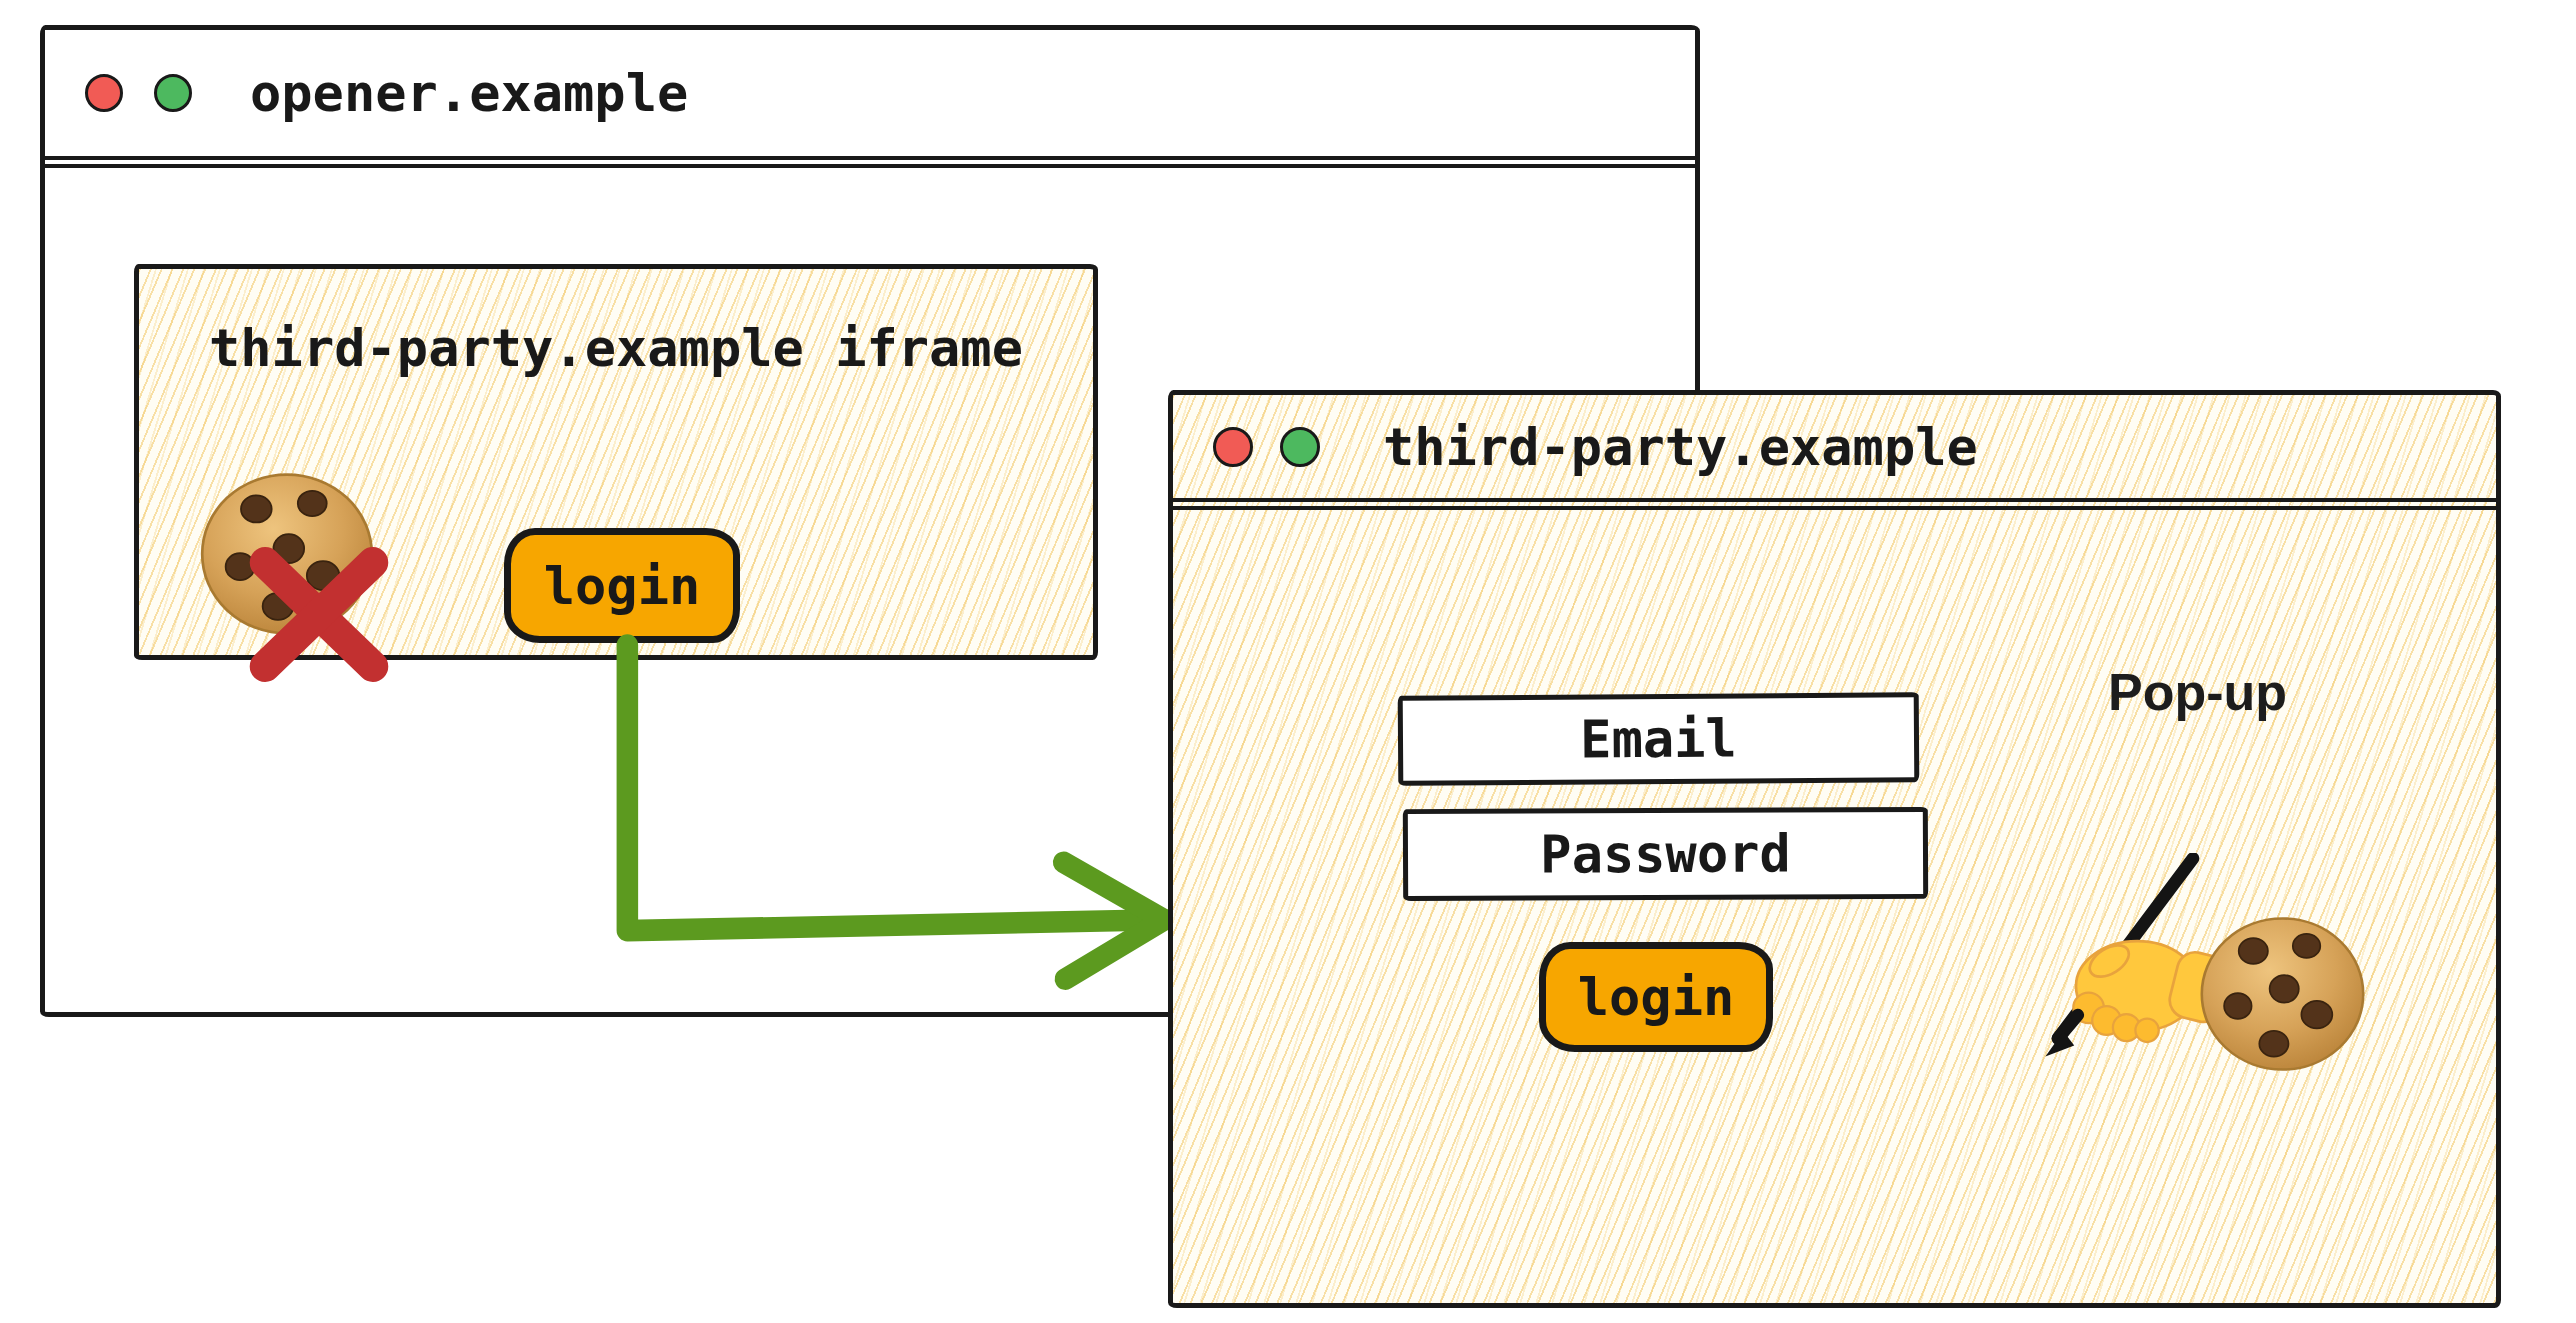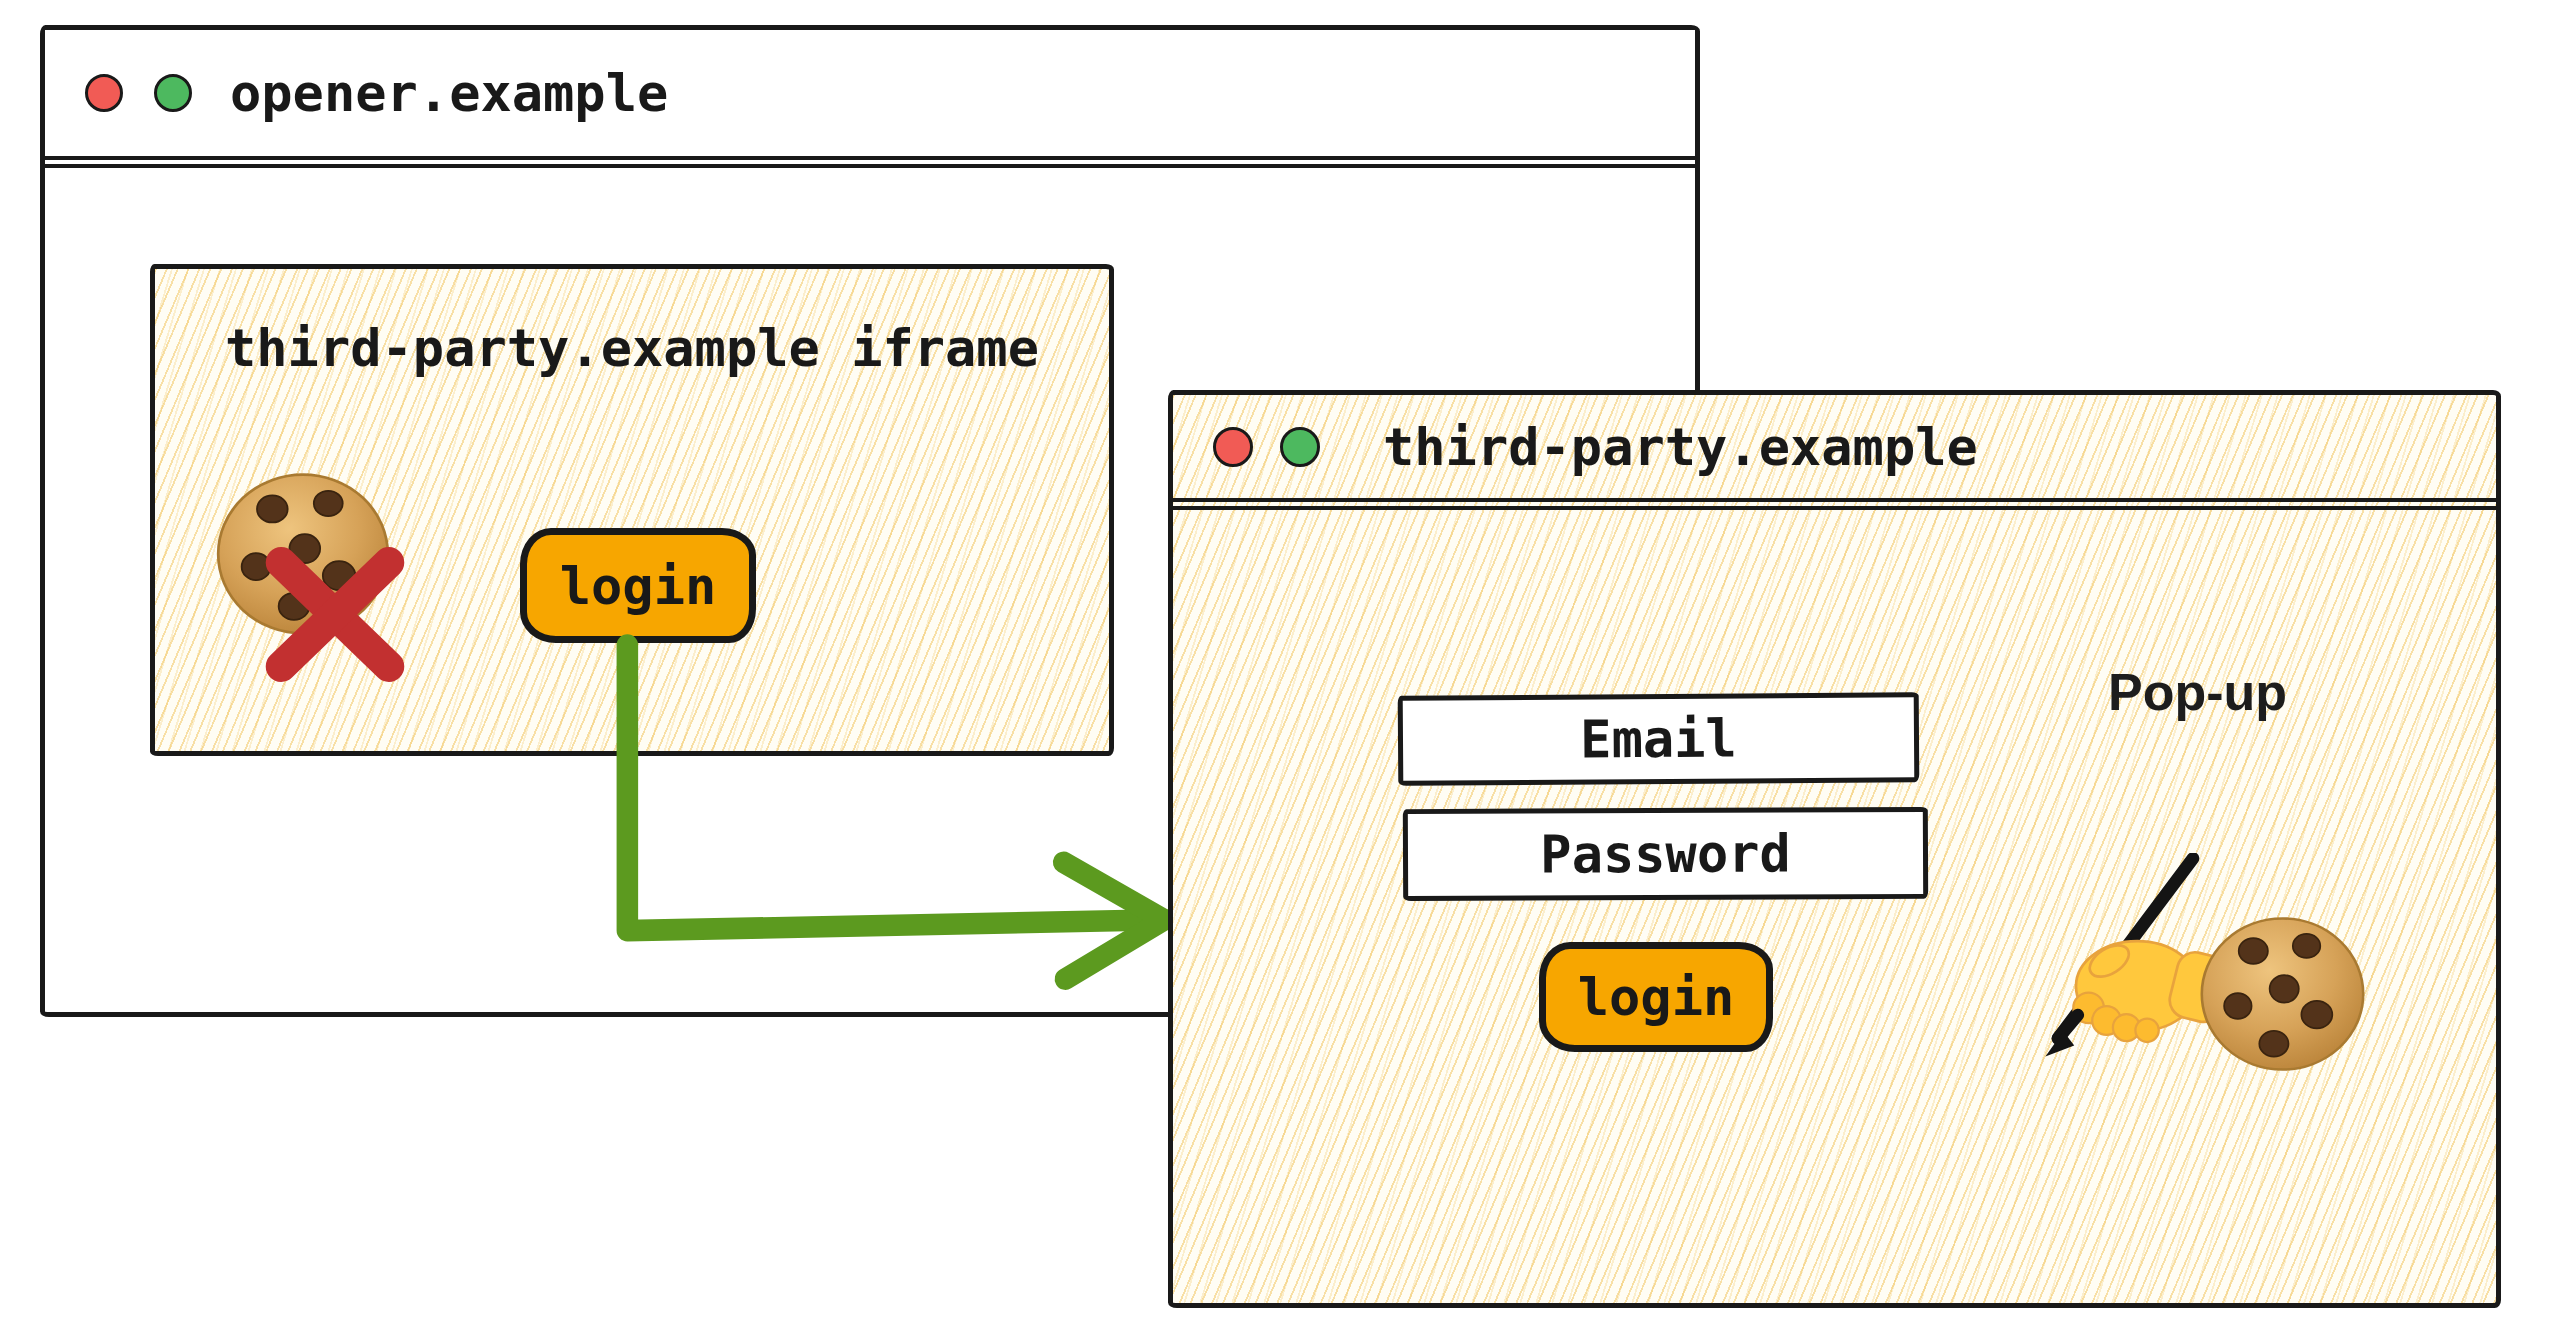--- a/index.html
+++ b/index.html
@@ -41,24 +41,24 @@
 </head>
 <body>
 
 <div id="stage">
 
   <div class="window" style="left:40px;top:25px;width:1660px;height:992px;background:#ffffff;border-radius:5.4px 9px 6.3px 9px/9px 6.3px 9px 5.4px;z-index:1;">
 
     <div class="titlebar" style="height:126px;background:#ffffff;">
       <span class="light red" style="width:38px;height:38px;margin-right:31px;"></span>
       <span class="light green" style="width:38px;height:38px;"></span>
-      <span class="mono" style="margin-left:38px;">opener.example</span>
+      <span class="mono" style="margin-left:58px;">opener.example</span>
     </div>
 
-    <div class="hatch" style="position:absolute;left:105px;top:234px;width:964px;height:492px;box-sizing:border-box;border:5.4px solid #191919;border-radius:4.5px 8px 5.4px 8px/8px 5.4px 8px 4.5px;">
+    <div class="hatch" style="position:absolute;left:89px;top:234px;width:964px;height:396px;box-sizing:border-box;border:5.4px solid #191919;border-radius:4.5px 8px 5.4px 8px/8px 5.4px 8px 4.5px;">
 
       <div class="mono" style="position:absolute;left:0;top:49px;width:100%;text-align:center;">third-party.example iframe</div>
 
       <div class="icon" style="left:56px;top:202px;width:184px;height:166px;">
         <svg viewBox="0 0 100 92">
           <defs>
             <radialGradient id="cg1" cx="42%" cy="34%" r="75%">
               <stop offset="0%" stop-color="#eec47e"></stop>
                 <stop offset="55%" stop-color="#d6a258"></stop>
                 <stop offset="100%" stop-color="#b67f35"></stop>

